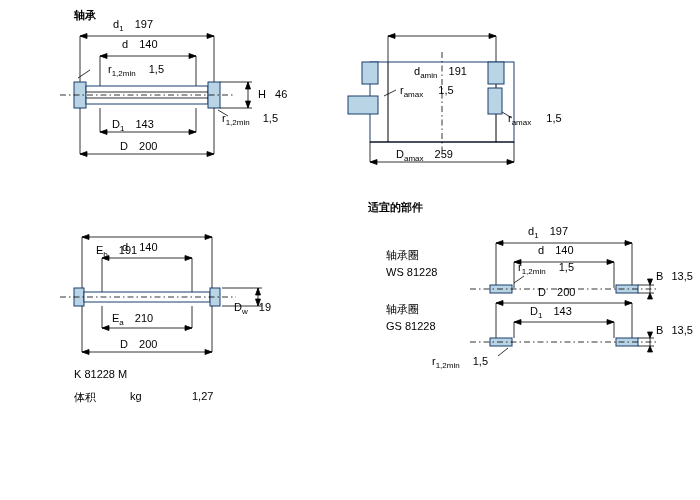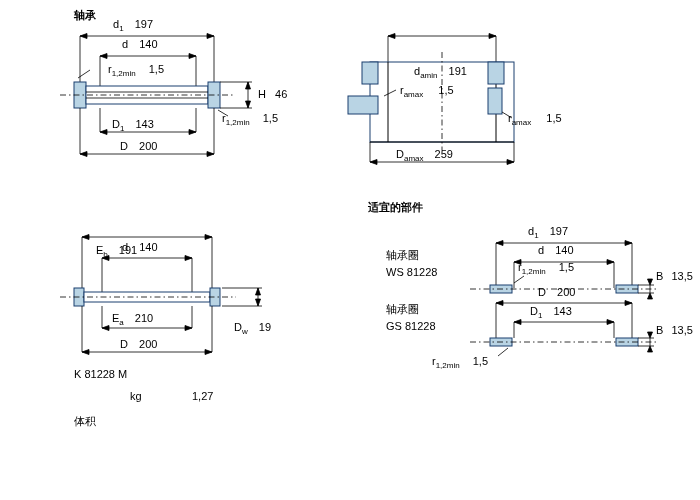--- a/index.html
+++ b/index.html
@@ -308,32 +308,32 @@
 <div class="lbl" style="left:122px;top:241px;">
   <span>d</span>
   <span style="margin-left:8px;">140</span>
 </div>
 
 <div class="lbl" style="left:112px;top:312px;">
   <span>E</span><span class="sub">a</span>
   <span style="margin-left:8px;">210</span>
 </div>
 
-<div class="lbl" style="left:234px;top:321px;text-align:right;">
+<div class="lbl" style="left:234px;top:301px;text-align:right;">
   <span>D</span><span class="sub">w</span>
   <span style="margin-left:8px;">19</span>
 </div>
 
 <div class="lbl" style="left:120px;top:338px;">
   <span>D</span>
   <span style="margin-left:8px;">200</span>
 </div>
 
 <div class="lbl" style="left:74px;top:368px;">K 81228 M</div>
-<div class="lbl" style="left:74px;top:390px;margin-top:24px;">体积</div>
+<div class="lbl" style="left:74px;top:390px;">体积</div>
 <div class="lbl" style="left:130px;top:390px;">kg</div>
 <div class="lbl" style="left:192px;top:390px;">1,27</div>
 
 <div class="lbl" style="left:386px;top:248px;">轴承圈</div>
 <div class="lbl" style="left:386px;top:266px;">WS 81228</div>
 
 <div class="lbl" style="left:386px;top:302px;">轴承圈</div>
 <div class="lbl" style="left:386px;top:320px;">GS 81228</div>
 
 <div class="lbl" style="left:528px;top:225px;">

